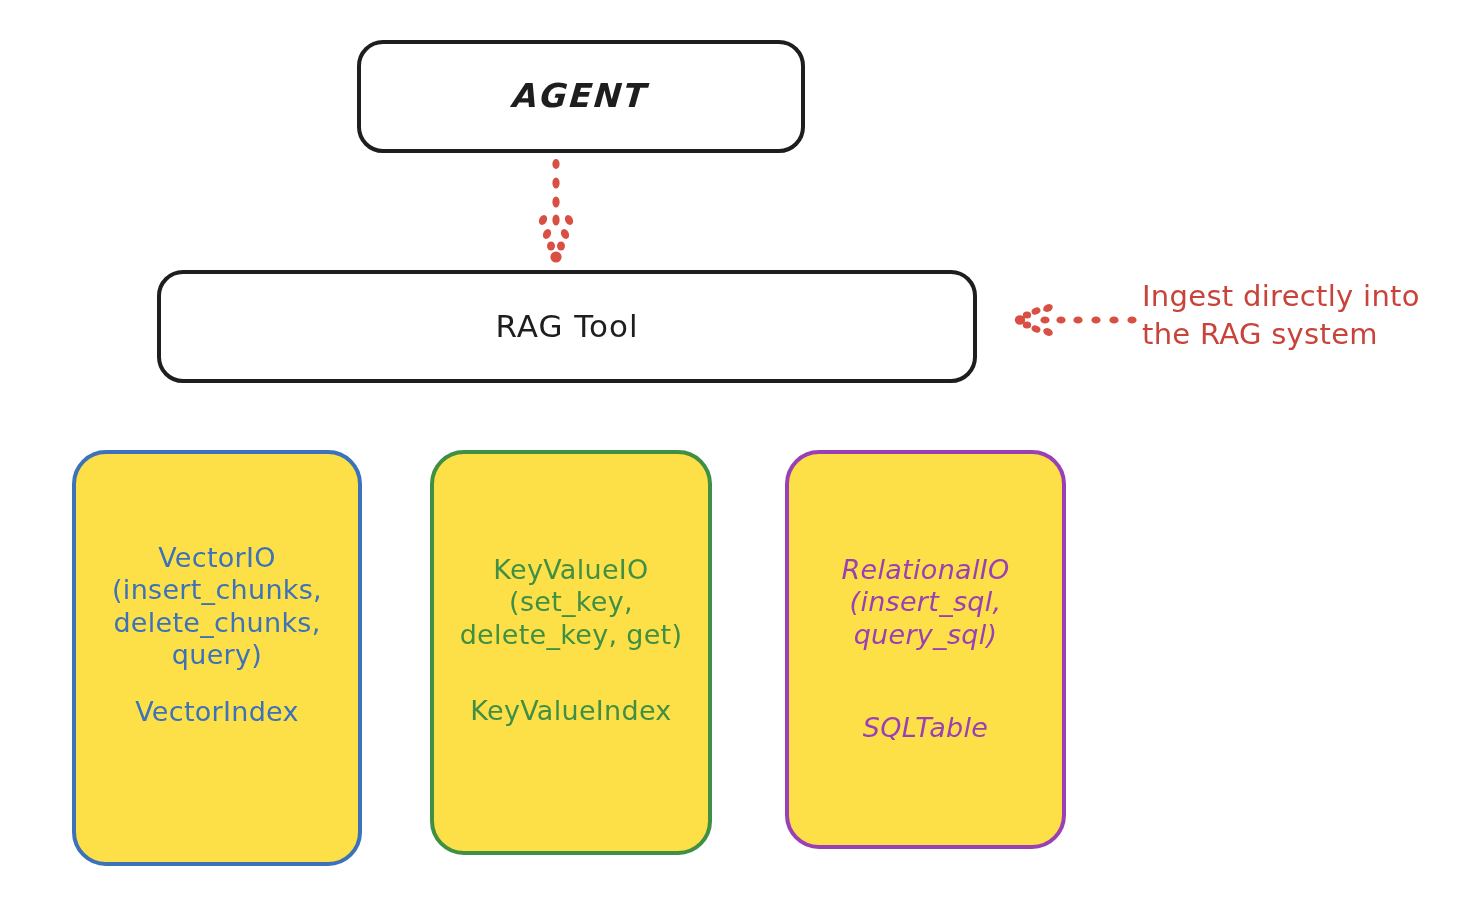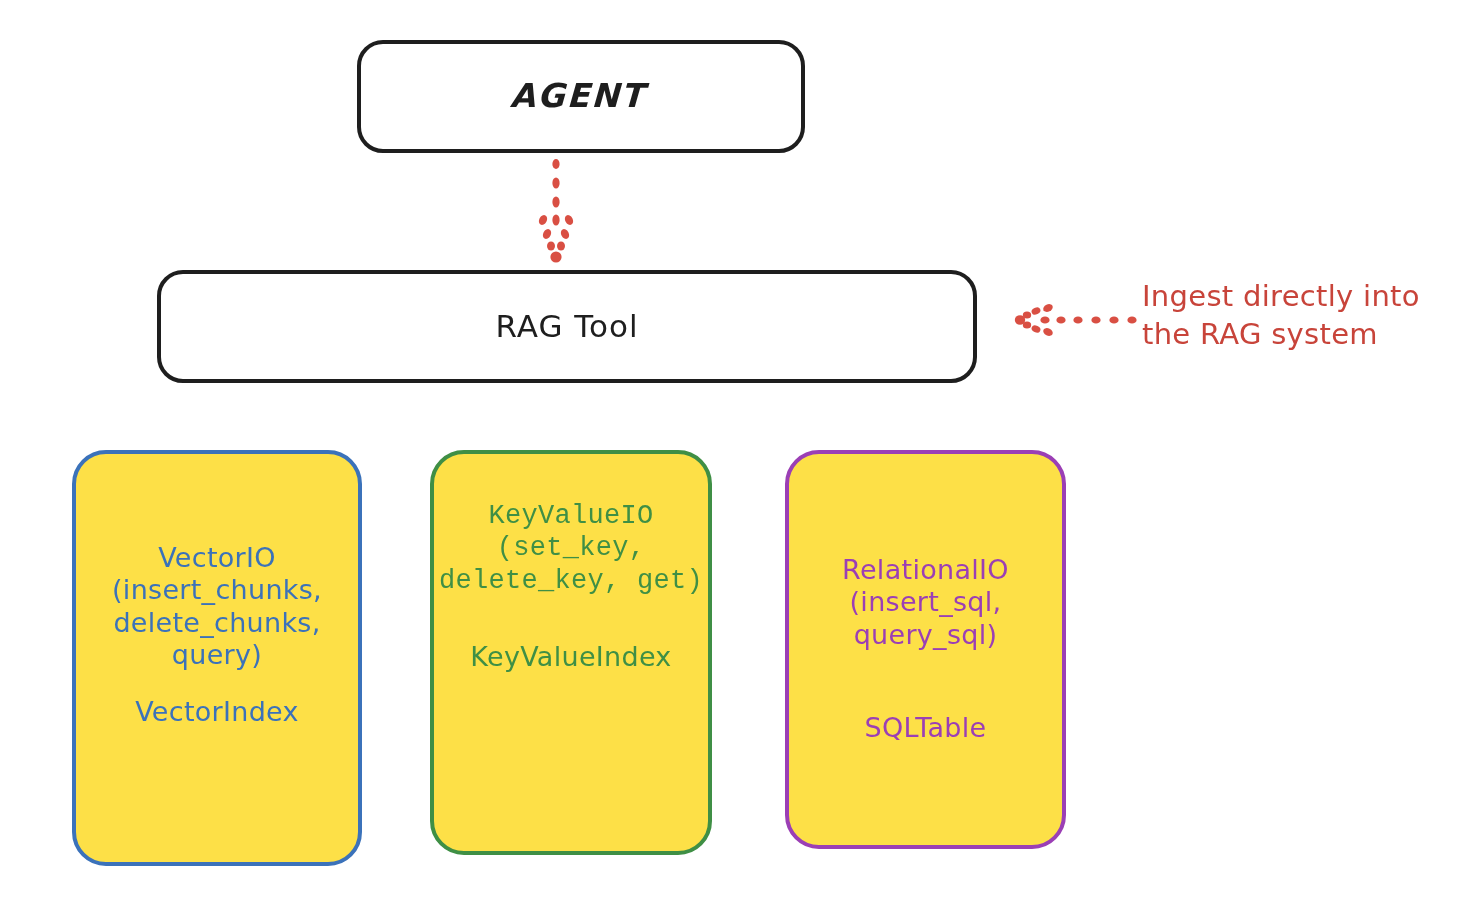--- a/index.html
+++ b/index.html
@@ -110,29 +110,30 @@
 
   #keyvalueio-node {
     left: 430px;
     top: 450px;
     width: 282px;
     height: 405px;
     border-color: #3f8f45;
   }
   #keyvalueio-node .api-text,
   #keyvalueio-node .index-text { color: #3f8f45; }
-  #keyvalueio-node .api-text { margin-top: 46px; font-family: Liberation Mono, monospace; }
+  #keyvalueio-node .api-text { margin-top: 100px; }
   #keyvalueio-node .index-text { margin-top: 44px; }
 
   #relationalio-node {
     left: 785px;
     top: 450px;
     width: 281px;
     height: 399px;
     border-color: #9b3fb5;
+    font-style: italic;
   }
   #relationalio-node .api-text,
   #relationalio-node .index-text { color: #9b3fb5; }
   #relationalio-node .api-text { margin-top: 100px; }
   #relationalio-node .index-text { margin-top: 61px; }
 
   
   .arrow-svg {
     position: absolute;
     overflow: visible;

